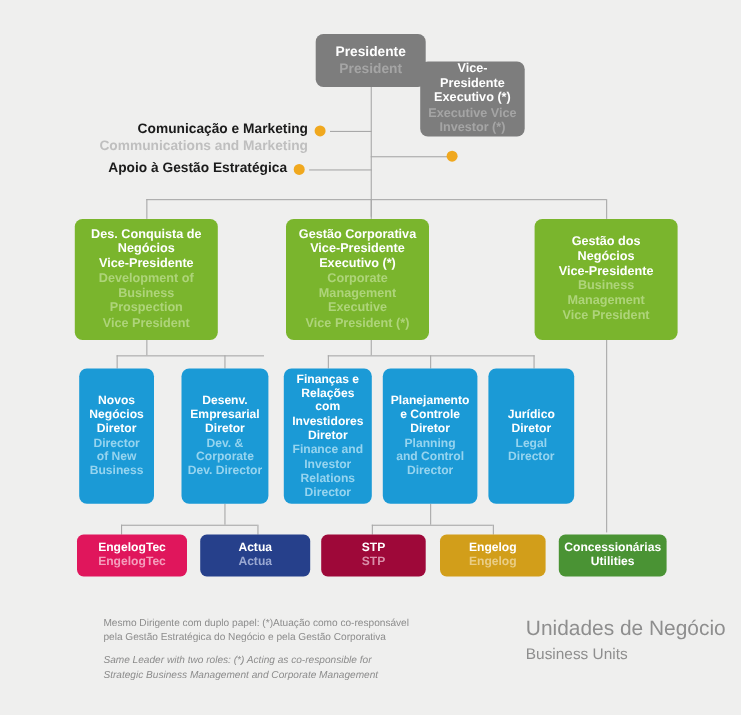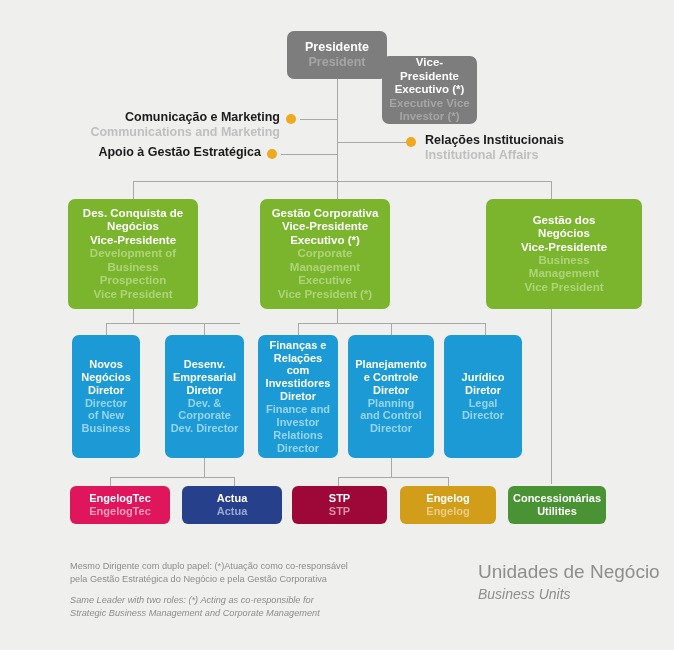--- a/index.html
+++ b/index.html
@@ -99,30 +99,31 @@
     border-radius: 50%;
     background: #f0a81e;
   }
 
   
   .footnote {
     position: absolute;
     color: #8c8c8c;
     font-size: 9.2px;
     line-height: 1.45;
+    margin-left: 24px;
   }
   .footnote.italic { font-style: italic; }
 
   .legend {
     position: absolute;
     color: #8e8e8e;
     line-height: 1.3;
   }
   .legend .pt { font-size: 19px; }
-  .legend .en { font-size: 14px; font-style: italic; }
+  .legend .en { font-size: 14px; }
 </style>
 </head>
 <body>
 
 <div id="org-root">
 
   <div class="line line-v" style="left:337px; top:72px; height:125px;"></div>
 
   <div class="line line-h" style="left:367px; top:72px; width:16px;"></div>
 
@@ -177,24 +178,20 @@
     <div class="pt">Comunicação e Marketing</div>
     <div class="en">Communications and Marketing</div>
   </div>
   <div class="dot" style="left:286px; top:114px;"></div>
 
   <div class="staff right-al" style="left:20px; top:145px; width:241px;">
     <div class="pt">Apoio à Gestão Estratégica</div>
   </div>
   <div class="dot" style="left:267px; top:149px;"></div>
 
-  <div class="staff left-al" style="left:425px; top:133px; width:230px;">
-    <div class="pt">Relações Institucionais</div>
-    <div class="en">Institutional Affairs</div>
-  </div>
   <div class="dot" style="left:406px; top:137px;"></div>
 
   <div class="node green" style="left:68px; top:199px; width:130px; height:110px;">
     <div class="pt" style="font-size:11.5px;">Des. Conquista de</div>
     <div class="pt" style="font-size:11.5px;">Negócios</div>
     <div class="pt" style="font-size:11.5px;">Vice-Presidente</div>
     <div class="en" style="font-size:11.5px;">Development of</div>
     <div class="en" style="font-size:11.5px;">Business</div>
     <div class="en" style="font-size:11.5px;">Prospection</div>
     <div class="en" style="font-size:11.5px;">Vice President</div>
@@ -203,21 +200,21 @@
   <div class="node green" style="left:260px; top:199px; width:130px; height:110px;">
     <div class="pt" style="font-size:11.5px;">Gestão Corporativa</div>
     <div class="pt" style="font-size:11.5px;">Vice-Presidente</div>
     <div class="pt" style="font-size:11.5px;">Executivo (*)</div>
     <div class="en" style="font-size:11.5px;">Corporate</div>
     <div class="en" style="font-size:11.5px;">Management</div>
     <div class="en" style="font-size:11.5px;">Executive</div>
     <div class="en" style="font-size:11.5px;">Vice President (*)</div>
   </div>
 
-  <div class="node green" style="left:486px; top:199px; width:156px; height:110px;text-align:right;">
+  <div class="node green" style="left:486px; top:199px; width:130px; height:110px;text-align:right;">
     <div class="pt" style="font-size:11.5px;">Gestão dos</div>
     <div class="pt" style="font-size:11.5px;">Negócios</div>
     <div class="pt" style="font-size:11.5px;">Vice-Presidente</div>
     <div class="en" style="font-size:11.5px;">Business</div>
     <div class="en" style="font-size:11.5px;">Management</div>
     <div class="en" style="font-size:11.5px;">Vice President</div>
   </div>
 
   <div class="node blue" style="left:72px; top:335px; width:68px; height:123px;">
     <div class="pt" style="font-size:11px;">Novos</div>

